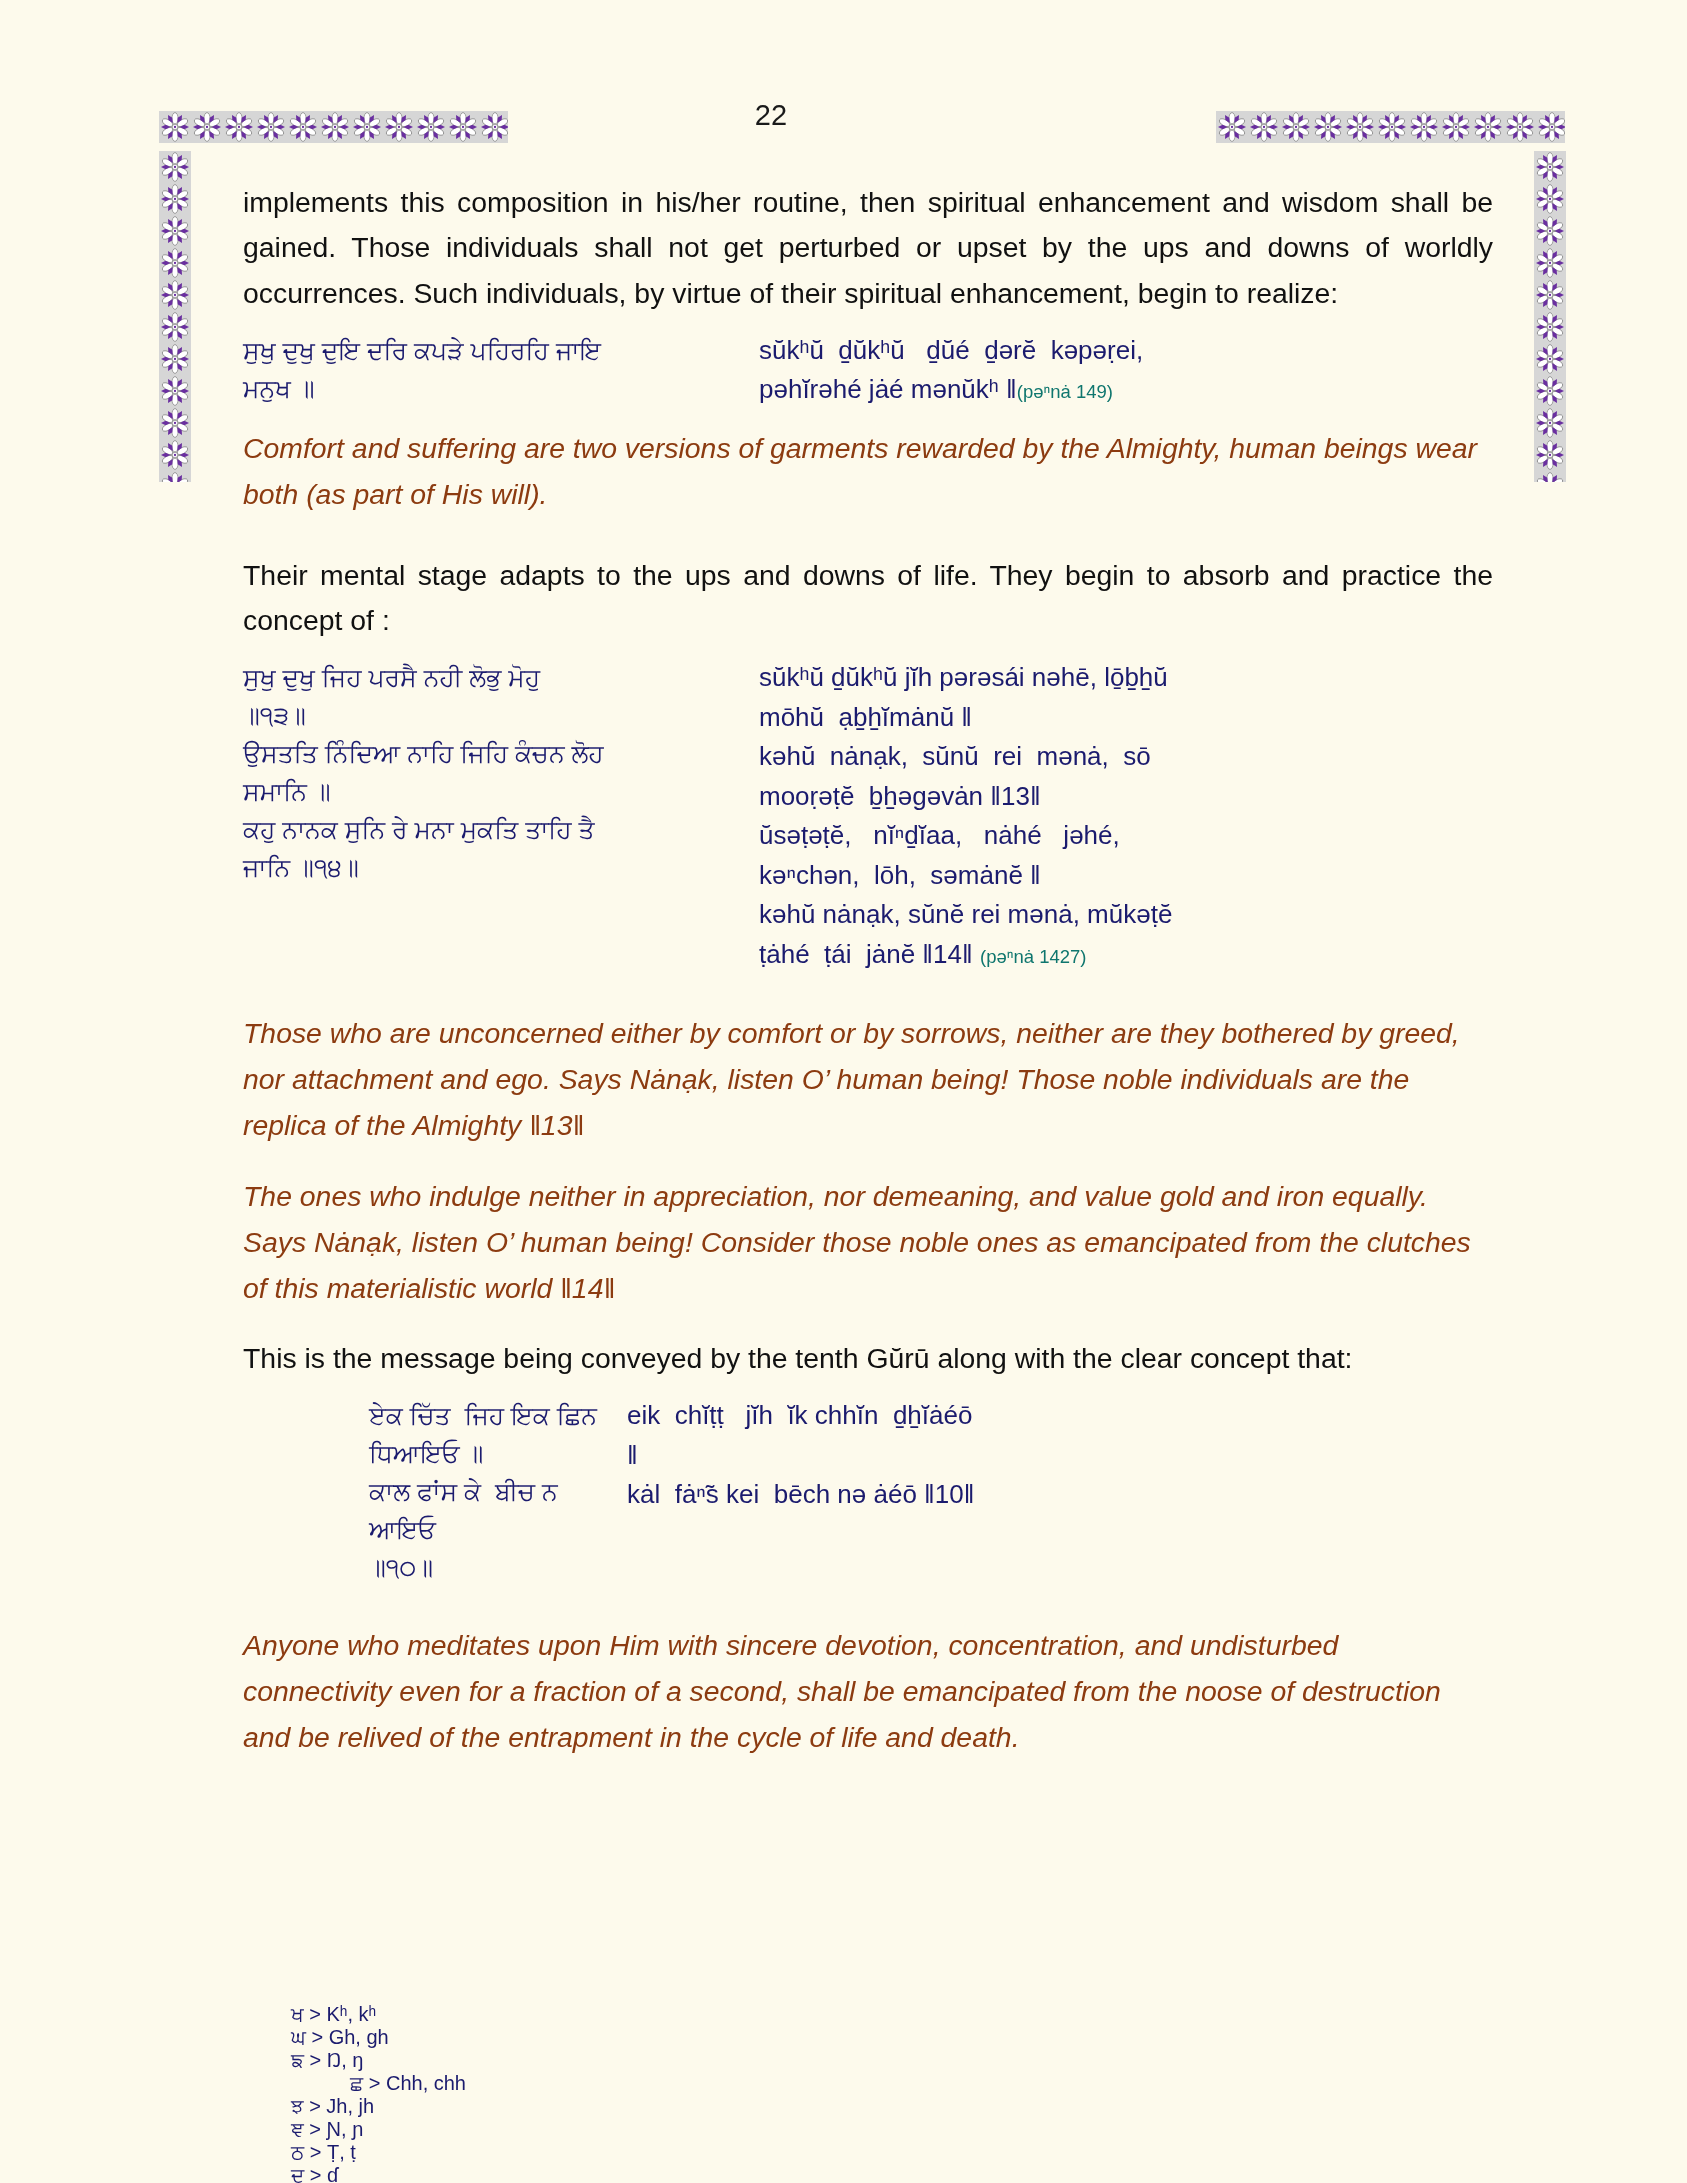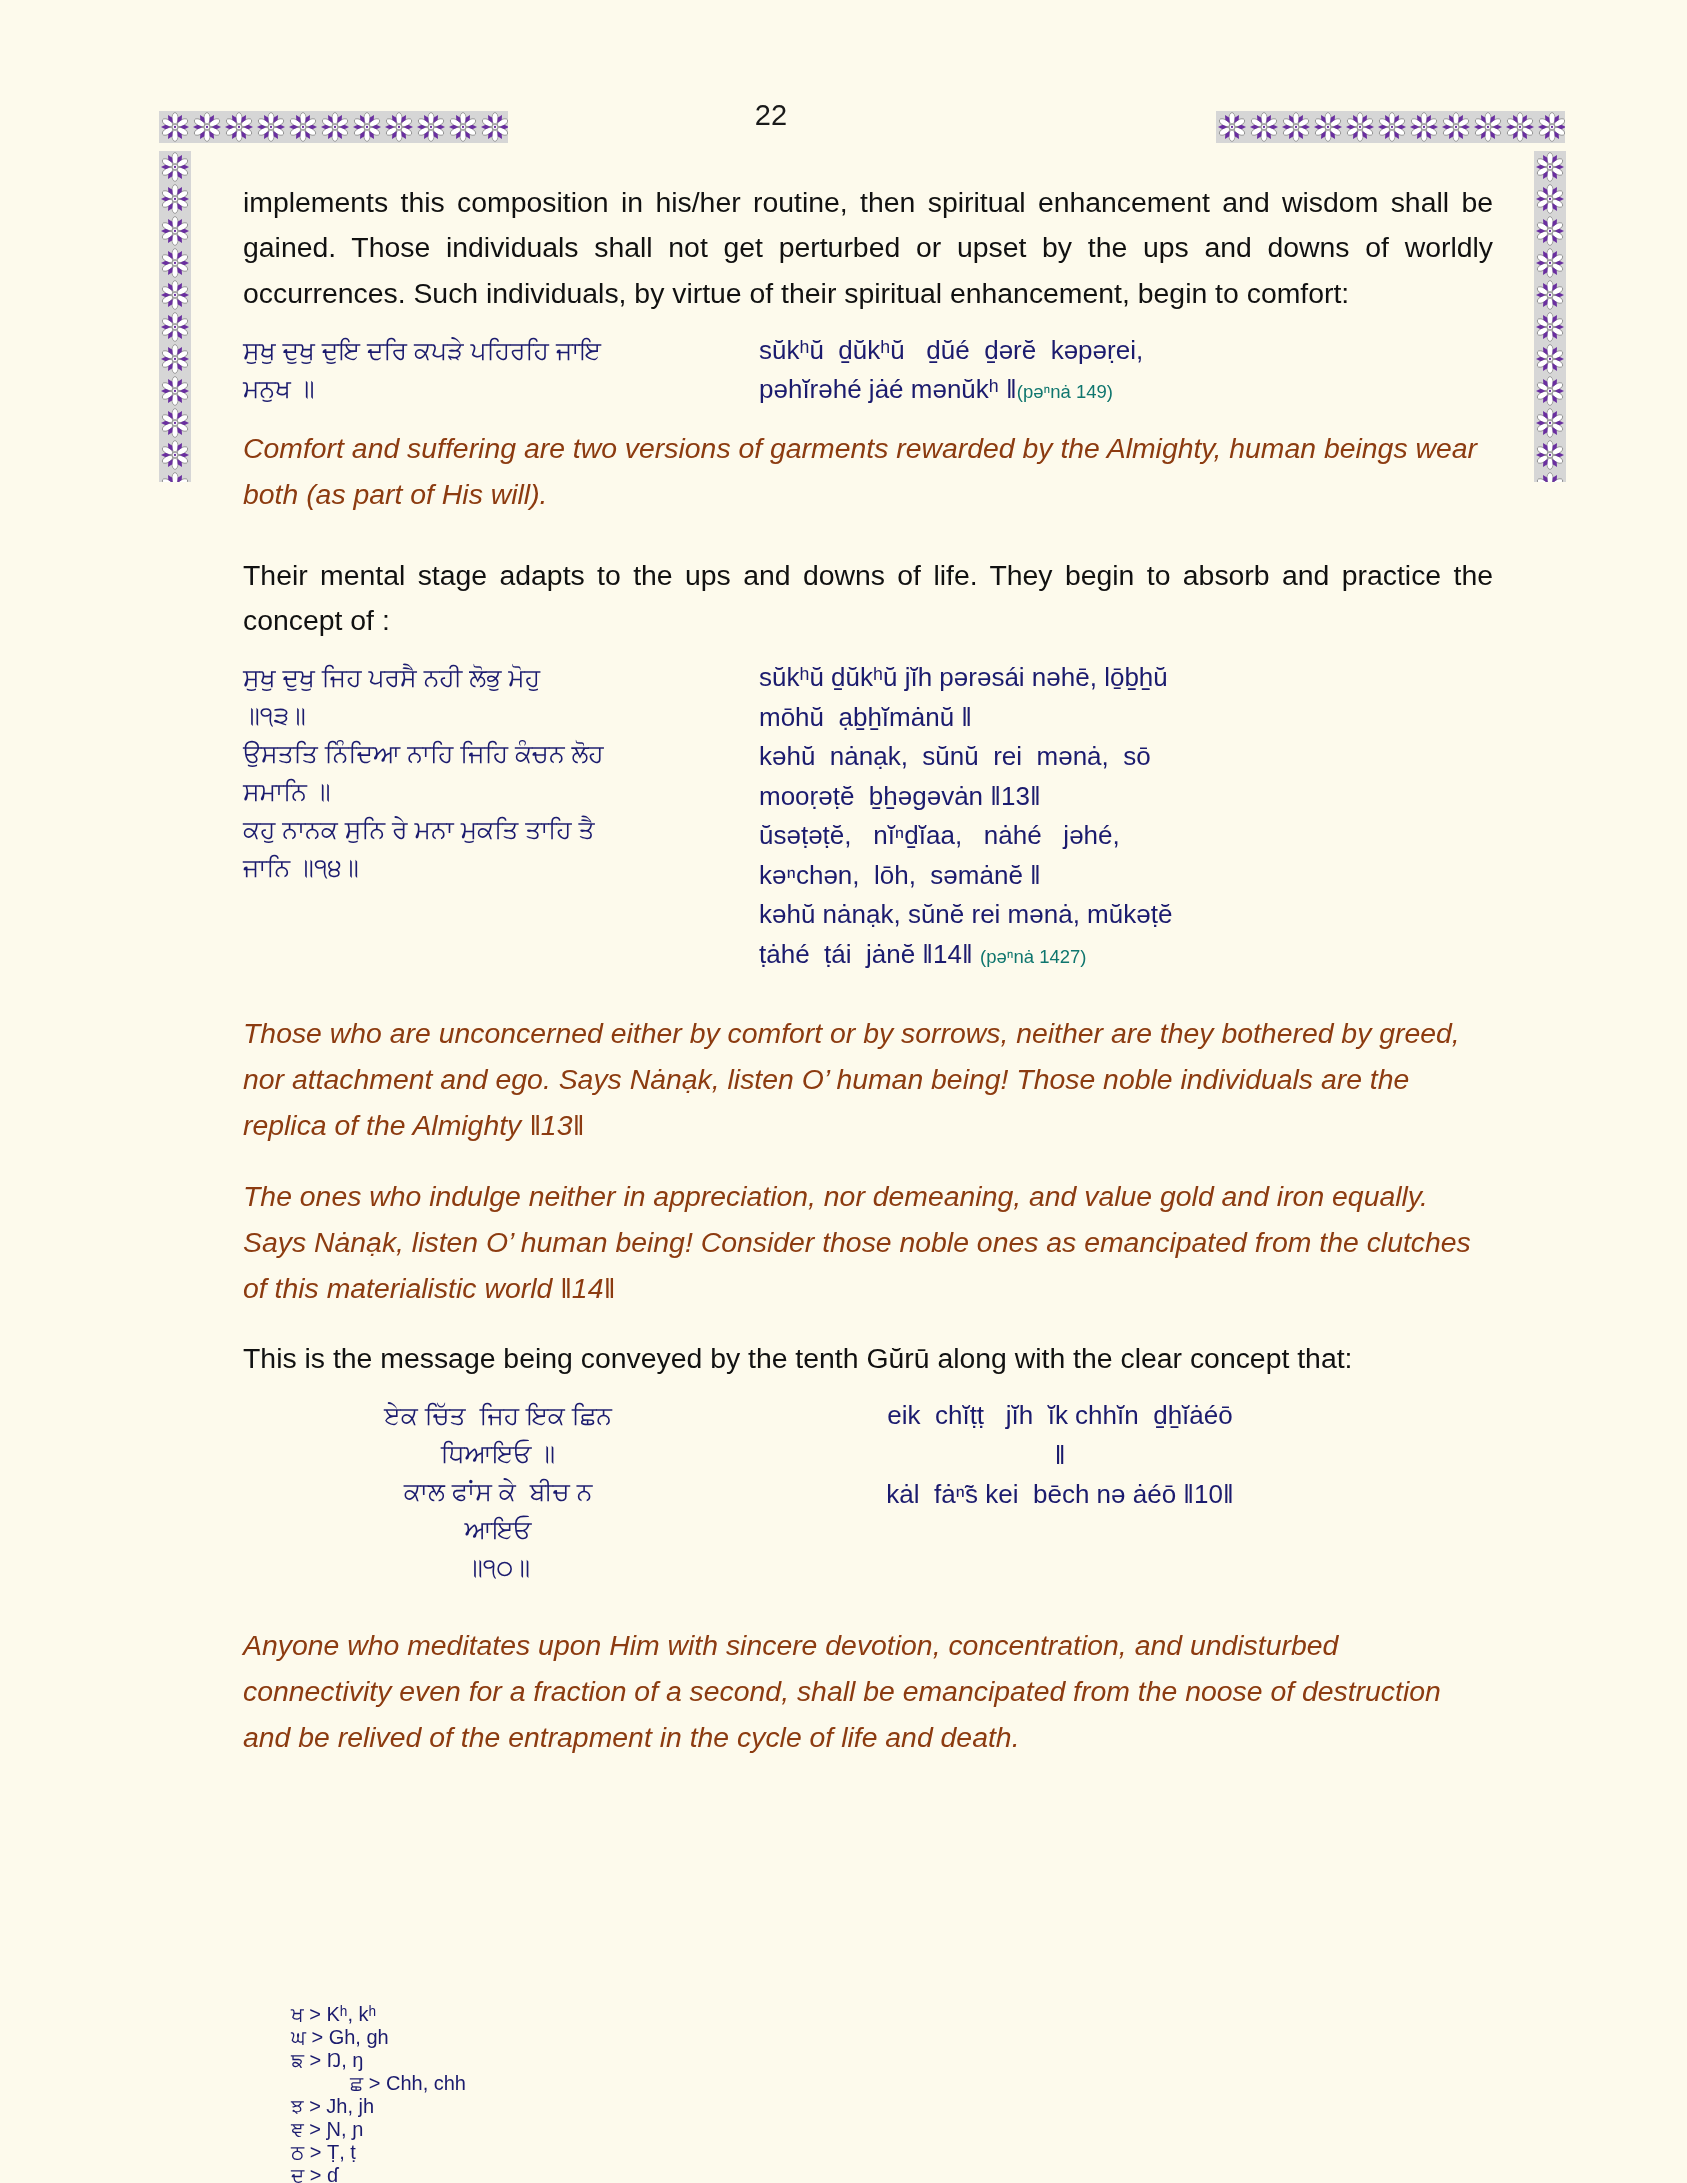--- a/index.html
+++ b/index.html
@@ -90,21 +90,21 @@
     width: 516px;
     flex: 0 0 516px;
     font-size: 25px;
     line-height: 1.52;
   }
   .verse .col-tr {
     flex: 1 1 auto;
     font-size: 26px;
     line-height: 1.52;
   }
-  .verse.indent { margin-left: 126px; text-align: center; }
+  .verse.indent { margin-left: 126px; }
   .verse.indent .col-gur { width: 258px; flex: 0 0 258px; }
 
   .vline { white-space: pre-wrap; }
   .pref {
     font-size: 18.5px;
     color: #0f766e;
   }
 
   
   #keyfoot {
@@ -1111,21 +1111,21 @@
         <circle cx="24" cy="24" r="4.2" fill="#ffffff" stroke="#4a4a4a" stroke-width="0.7"></circle>
         <circle cx="24" cy="24" r="1.7" fill="#6a2fa0"></circle>
       </svg>
     </span>
   </div>
 
 <div id="page-number">22</div>
 
 <div id="content">
 
-  <p class="body">implements this composition in his/her routine, then spiritual enhancement and wisdom shall be gained. Those individuals shall not get perturbed or upset by the ups and downs of worldly occurrences. Such individuals, by virtue of their spiritual enhancement, begin to comfort:</p>
+  <p class="body">implements this composition in his/her routine, then spiritual enhancement and wisdom shall be gained. Those individuals shall not get perturbed or upset by the ups and downs of worldly occurrences. Such individuals, by virtue of their spiritual enhancement, begin to realize:</p>
 
   <div class="spacer-sm"></div>
 
   <div class="verse">
     <div class="col-gur">
       <div class="vline">ਸੁਖੁ ਦੁਖੁ ਦੁਇ ਦਰਿ ਕਪੜੇ ਪਹਿਰਹਿ ਜਾਇ</div>
       <div class="vline">ਮਨੁਖ ॥</div>
     </div>
     <div class="col-tr">
       <div class="vline">sŭkʰŭ  d̠ŭkʰŭ   d̠ŭé  d̠ərĕ  kəpəṛei,</div>

